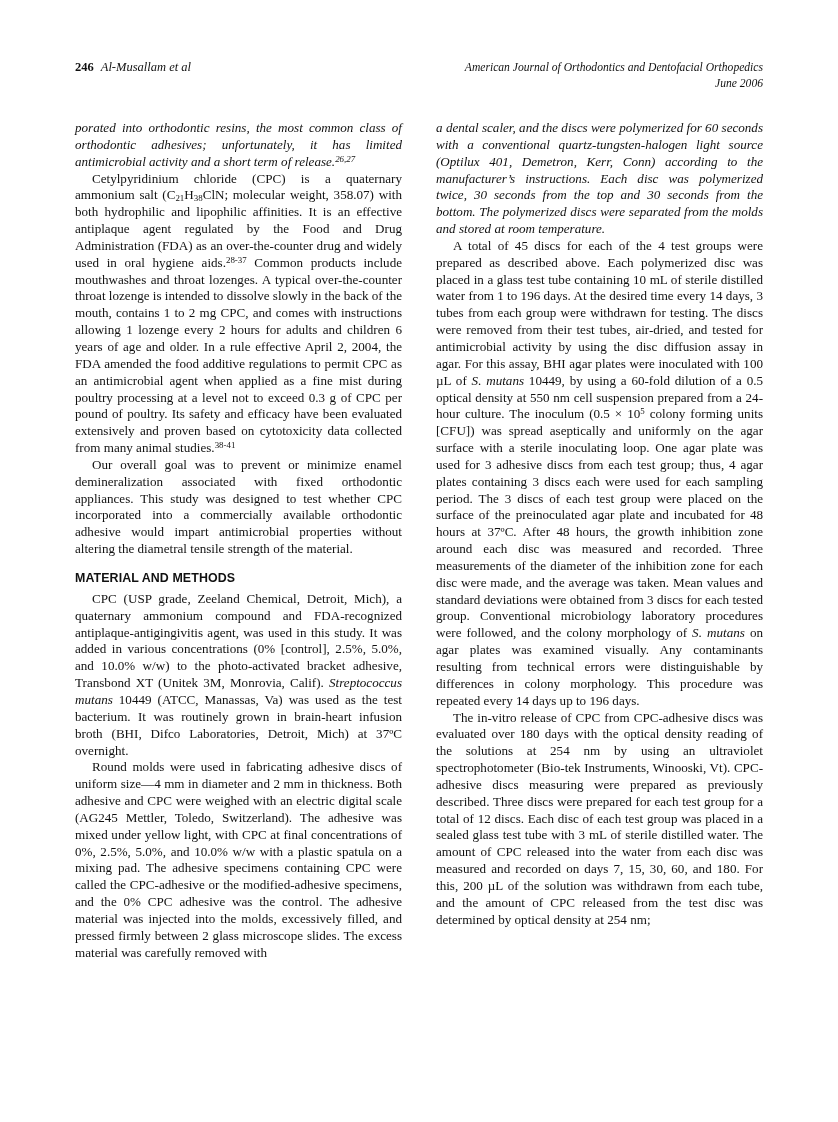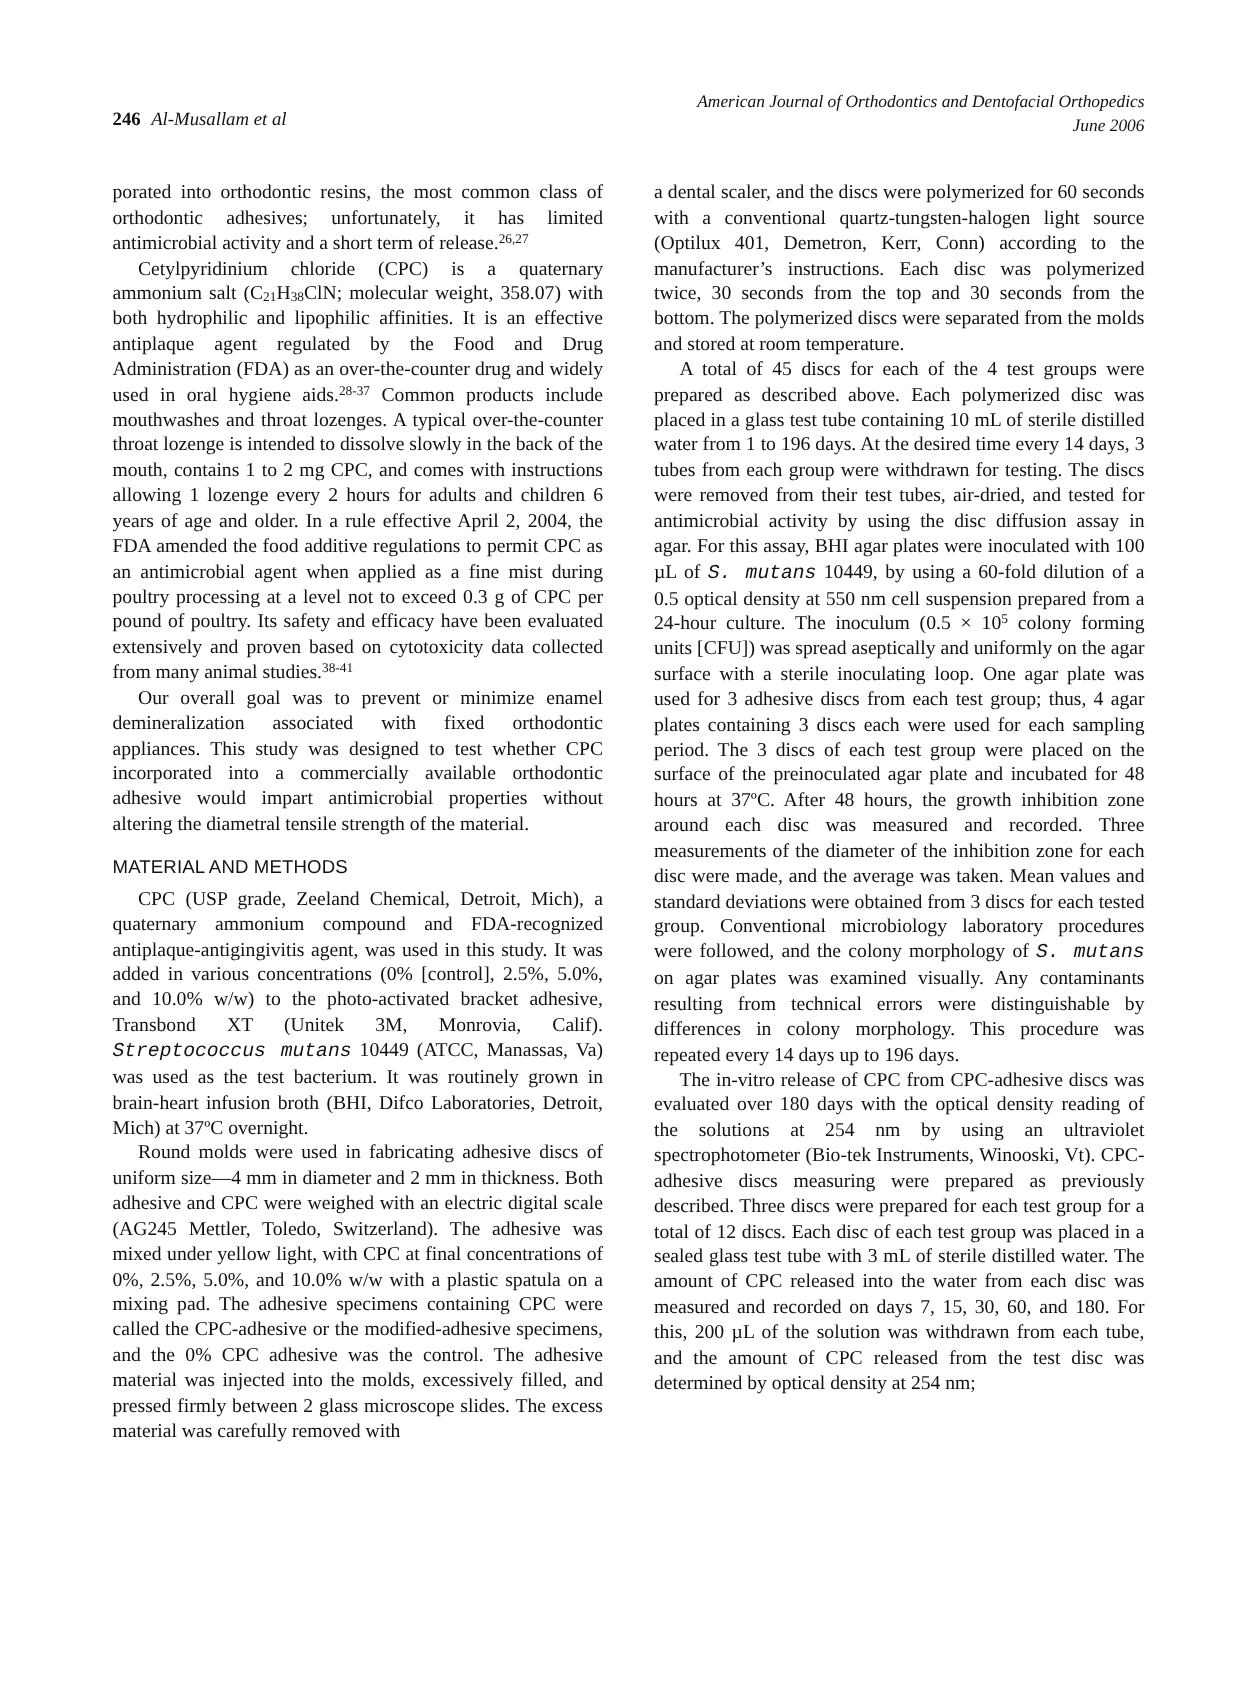--- a/index.html
+++ b/index.html
@@ -30,21 +30,20 @@
     width: 688px;
     height: 42px;
   }
   .runhead-left {
     position: absolute;
     left: 0;
     top: 0;
     font-size: 12.5px;
     line-height: 15px;
     white-space: nowrap;
-    margin-top: 12px;
   }
   .runhead-left .folio {
     font-weight: bold;
     font-style: normal;
     margin-right: 7px;
   }
   .runhead-left .authors {
     font-style: italic;
   }
   .runhead-right {
@@ -75,32 +74,33 @@
     text-align: justify;
     text-justify: inter-word;
     hyphens: none;
   }
   .col p {
     margin: 0;
     text-indent: 17px;
   }
   .col p.noindent {
     text-indent: 0;
+    font-style: italic;
   }
   h2.section {
     font-family: "Liberation Sans", "DejaVu Sans", sans-serif;
     font-size: 12.4px;
-    font-weight: normal;
+    font-weight: bold;
     line-height: 15px;
     margin: 13px 0 5px 0;
     text-align: left;
     text-indent: 0;
     letter-spacing: 0.1px;
   }
-  .it { font-style: italic; font-family: Liberation Mono, monospace; }
+  .it { font-style: italic; }
   sup {
     font-size: 0.68em;
     vertical-align: 0.42em;
     line-height: 0;
   }
   sub {
     font-size: 0.68em;
     vertical-align: -0.22em;
     line-height: 0;
   }

